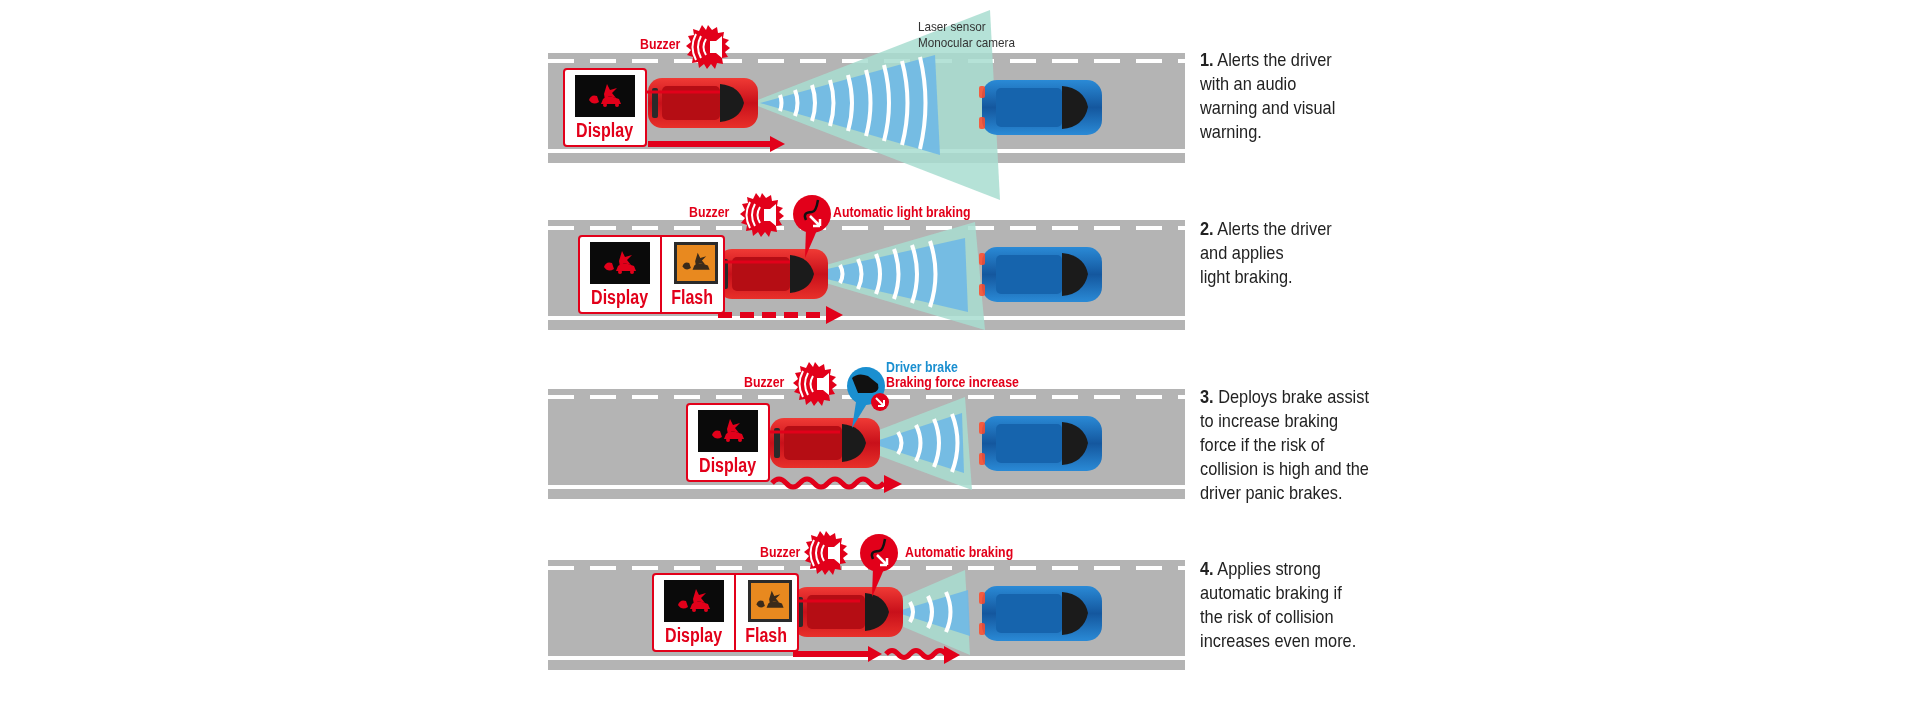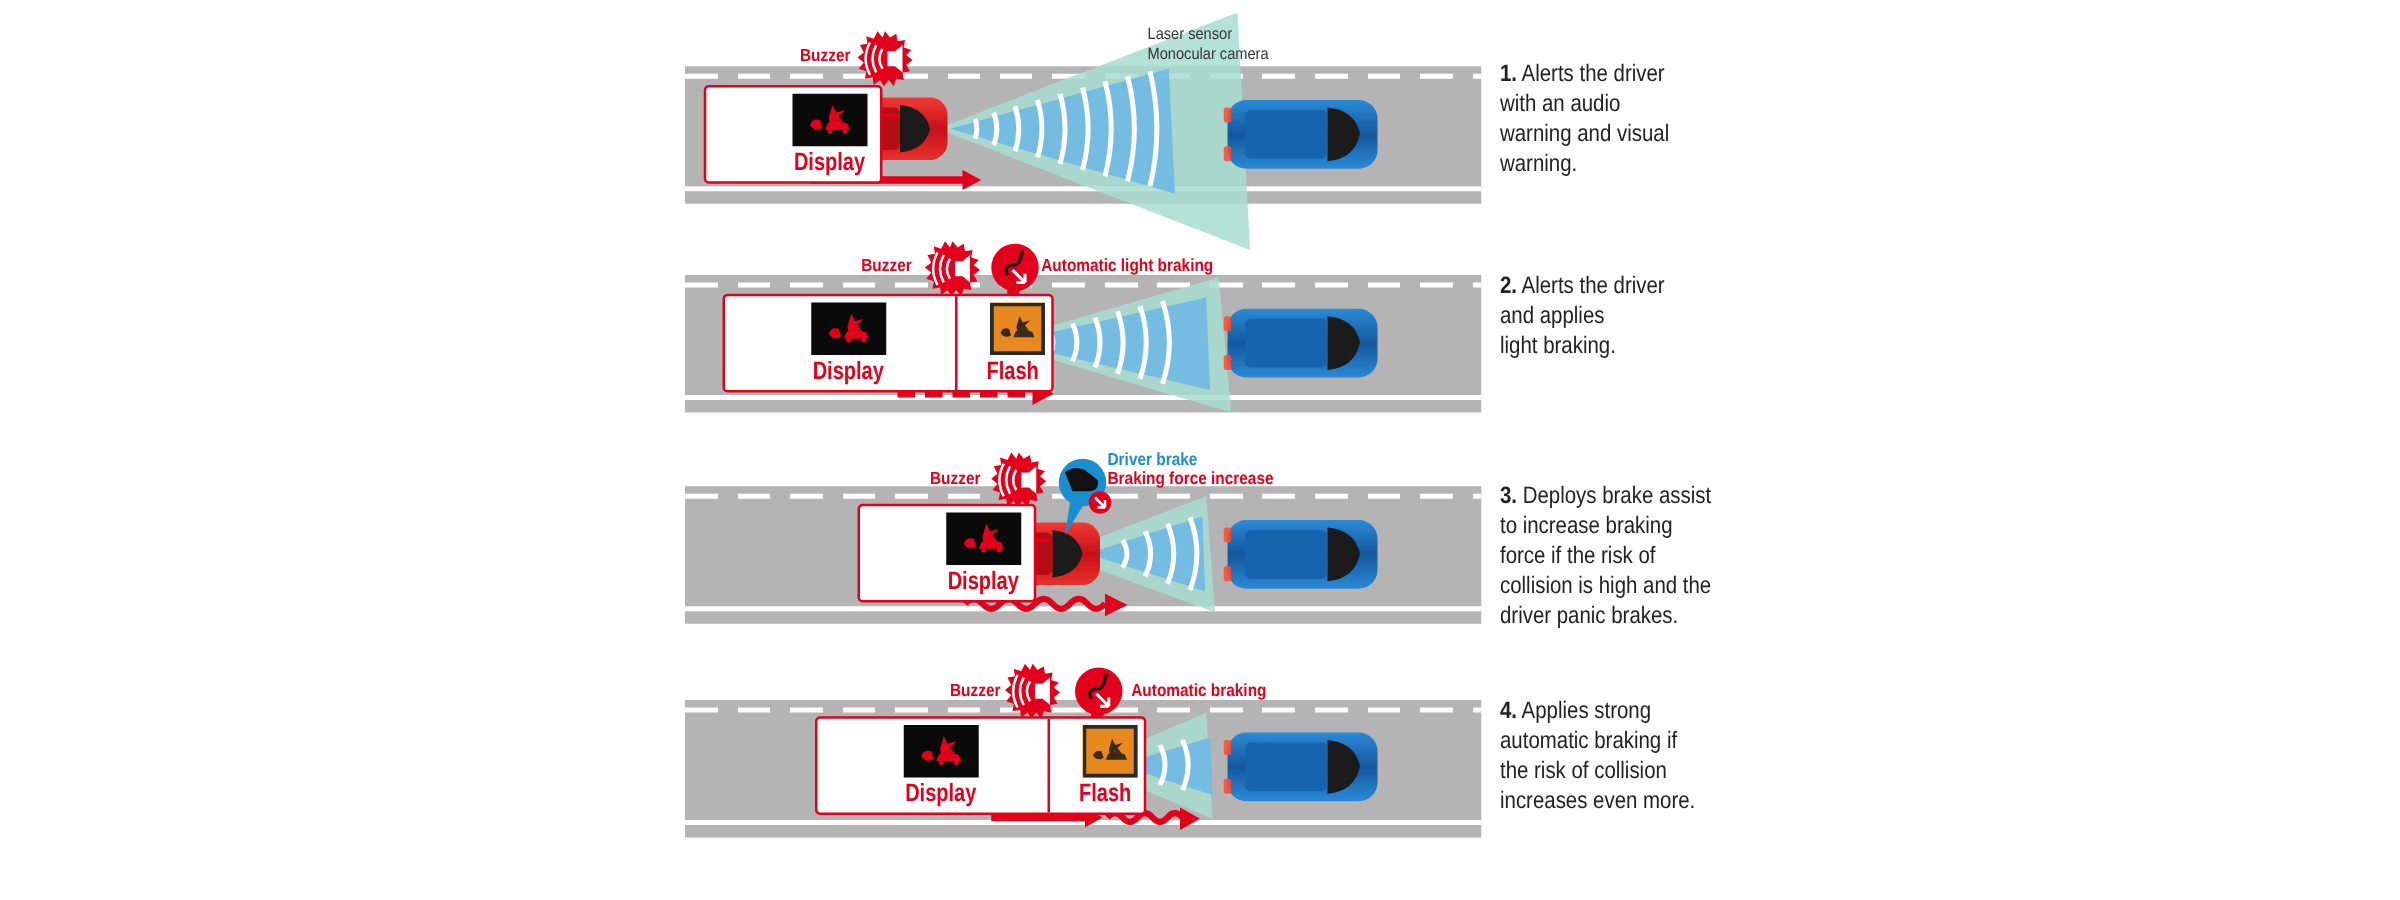--- a/index.html
+++ b/index.html
@@ -8,21 +8,21 @@
   .road{position:absolute;left:548px;width:637px;height:110px;background:#b4b4b4;}
   .road .dash{position:absolute;top:6px;left:0;right:0;height:4px;
     background:repeating-linear-gradient(90deg,#ffffff 0 26px,transparent 26px 42px);}
   .road .edge{position:absolute;left:0;right:0;bottom:10px;height:4px;background:#ffffff;}
   .lbl{position:absolute;font-weight:bold;font-size:14px;color:#e2001a;white-space:nowrap;font-family:"Liberation Sans Narrow","Liberation Sans",sans-serif;transform:scaleX(0.88);transform-origin:left center;}
   .lbl.blue{color:#1a8fd0;}
   .sensor-lbl{position:absolute;font-size:13px;color:#333;line-height:16px;transform:scaleX(0.9);transform-origin:left top;}
   .desc{position:absolute;left:1200px;font-size:19px;line-height:24px;color:#222;width:240px;transform:scaleX(0.86);transform-origin:left top;}
   .desc b{font-weight:bold;}
   .panel{position:absolute;border:2.5px solid #e2001a;border-radius:4px;background:#fff;display:flex;}
-  .panel .cell{display:flex;flex-direction:column;align-items:center;padding:5px 5px 2px 18px;margin-left:45px;}
+  .panel .cell{display:flex;flex-direction:column;align-items:center;padding:5px 5px 2px 4px;}
   .panel .cell + .cell{border-left:2px solid #e2001a;align-items:flex-end;}
   .screen{width:60px;height:42px;background:#0a0a0a;display:flex;align-items:center;justify-content:center;}
   .screen.orange{background:#e8891f;box-shadow:inset 0 0 0 3px #2a2a2a;}
   .cell-lbl{font-weight:bold;color:#e2001a;font-size:20px;line-height:26px;font-family:"Liberation Sans",sans-serif;transform:scaleX(0.8);}
   svg.abs{position:absolute;left:0;top:0;overflow:visible;}
 </style>
 </head>
 <body>
 
 <div class="stage">

